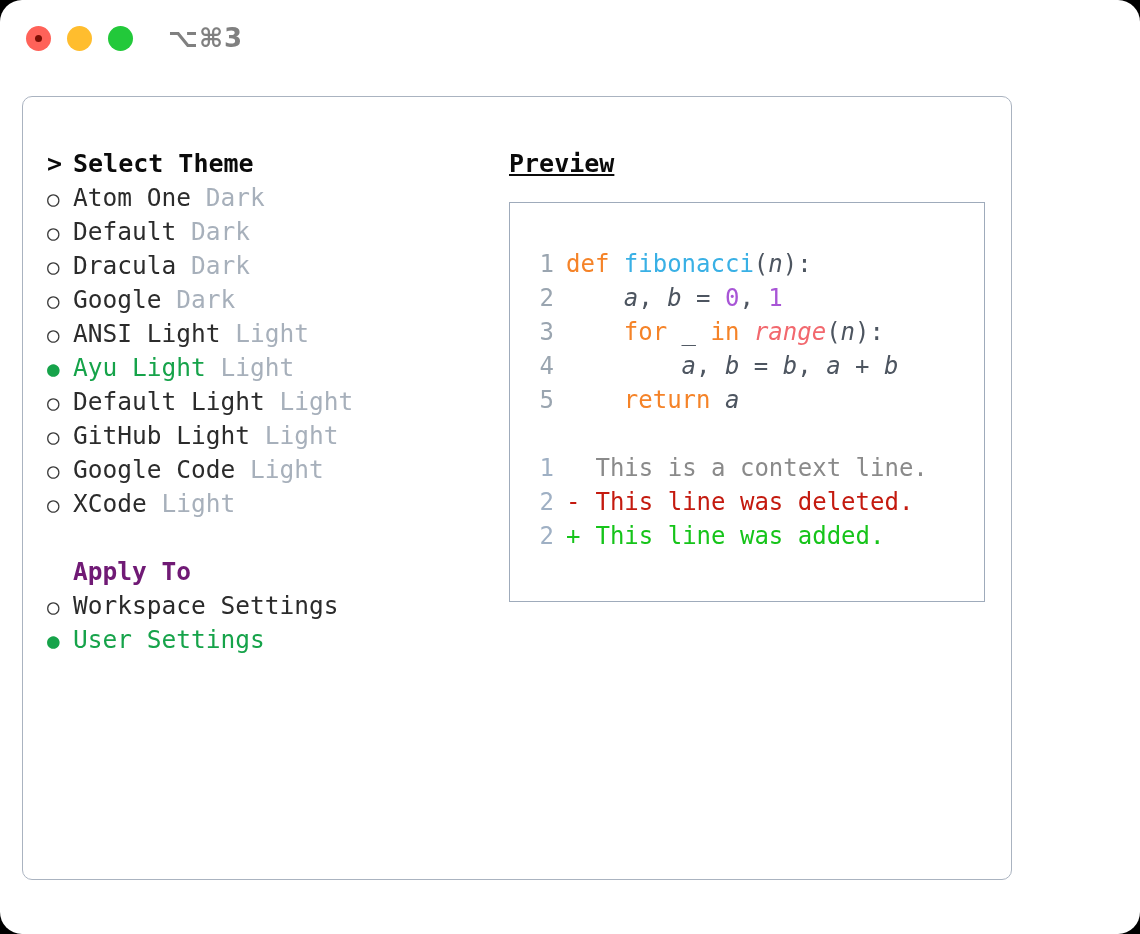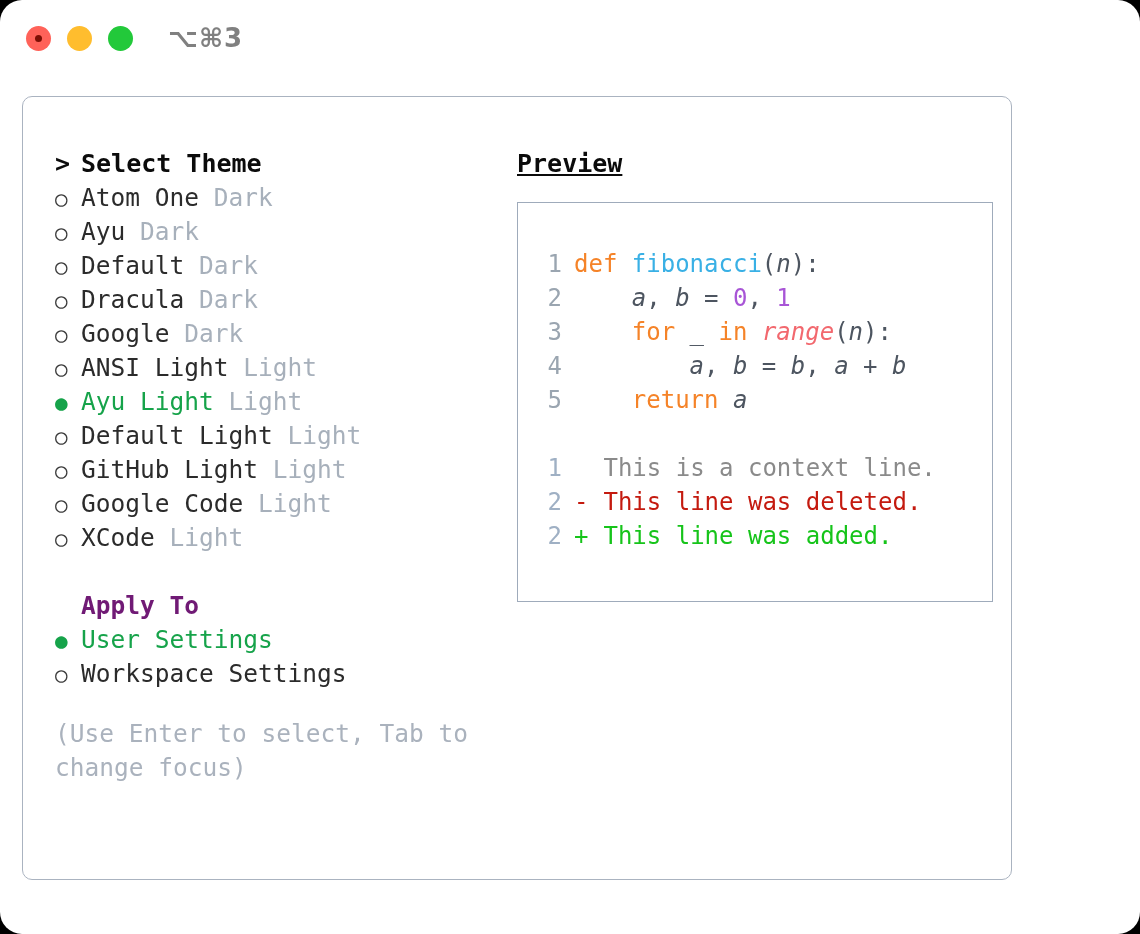--- a/index.html
+++ b/index.html
@@ -79,21 +79,21 @@
     top: 96px;
     width: 990px;
     height: 784px;
     border: 1.6px solid #aab3c0;
     border-radius: 10px;
     box-sizing: border-box;
   }
 
   .panel-inner {
     position: absolute;
-    left: 16px; top: 0;
+    left: 8px; top: 0;
     width: 100%; height: 100%;
   }
 
   
   .left-col {
     position: absolute;
     left: 16px;
     top: 50px;
     width: 450px;
   }
@@ -218,44 +218,42 @@
     <div class="panel-inner">
 
       <div class="left-col">
 
         <div class="row header-row">
           <span class="caret">&gt;</span><span>Select Theme</span>
         </div>
 
         <div id="theme-items">
             <div class="row"><span class="marker">○</span><span class="label">Atom One</span> <span class="suffix">Dark</span></div>
-            <div class="row"><span class="marker">○</span><span class="label">Ayu</span> <span class="suffix">Dark</span></div>
             <div class="row"><span class="marker">○</span><span class="label">Default</span> <span class="suffix">Dark</span></div>
             <div class="row"><span class="marker">○</span><span class="label">Dracula</span> <span class="suffix">Dark</span></div>
             <div class="row"><span class="marker">○</span><span class="label">Google</span> <span class="suffix">Dark</span></div>
             <div class="row"><span class="marker">○</span><span class="label">ANSI Light</span> <span class="suffix">Light</span></div>
             <div class="row selected"><span class="marker filled">●</span><span class="label">Ayu Light</span> <span class="suffix">Light</span></div>
             <div class="row"><span class="marker">○</span><span class="label">Default Light</span> <span class="suffix">Light</span></div>
             <div class="row"><span class="marker">○</span><span class="label">GitHub Light</span> <span class="suffix">Light</span></div>
             <div class="row"><span class="marker">○</span><span class="label">Google Code</span> <span class="suffix">Light</span></div>
             <div class="row"><span class="marker">○</span><span class="label">XCode</span> <span class="suffix">Light</span></div>
           </div>
 
         <div class="spacer-row"></div>
 
         <div class="row section-title">
           <span class="caret"></span><span>Apply To</span>
         </div>
 
         <div id="apply-items">
+            <div class="row"><span class="marker">○</span><span class="label">Workspace Settings</span></div>
             <div class="row selected"><span class="marker filled">●</span><span class="label">User Settings</span></div>
-            <div class="row"><span class="marker">○</span><span class="label">Workspace Settings</span></div>
           </div>
 
-        <div class="hint">(Use Enter to select, Tab to change focus)</div>
       </div>
 
       <div class="right-col">
         <div class="preview-title">Preview</div>
         <div class="preview-box">
           <div id="code-lines">
               <div class="code-line"><span class="lnum">1</span><span class="k-kw">def</span><span class="k-punc"> </span><span class="k-fn">fibonacci</span><span class="k-punc">(</span><span class="k-var">n</span><span class="k-punc">):</span></div>
               <div class="code-line"><span class="lnum">2</span><span class="k-punc">    </span><span class="k-var">a</span><span class="k-punc">, </span><span class="k-var">b</span><span class="k-punc"> = </span><span class="k-num">0</span><span class="k-punc">, </span><span class="k-num">1</span></div>
               <div class="code-line"><span class="lnum">3</span><span class="k-punc">    </span><span class="k-kw">for</span><span class="k-punc"> _ </span><span class="k-kw">in</span><span class="k-punc"> </span><span class="k-built">range</span><span class="k-punc">(</span><span class="k-var">n</span><span class="k-punc">):</span></div>
               <div class="code-line"><span class="lnum">4</span><span class="k-punc">        </span><span class="k-var">a</span><span class="k-punc">, </span><span class="k-var">b</span><span class="k-punc"> = </span><span class="k-var">b</span><span class="k-punc">, </span><span class="k-var">a</span><span class="k-punc"> + </span><span class="k-var">b</span></div>

